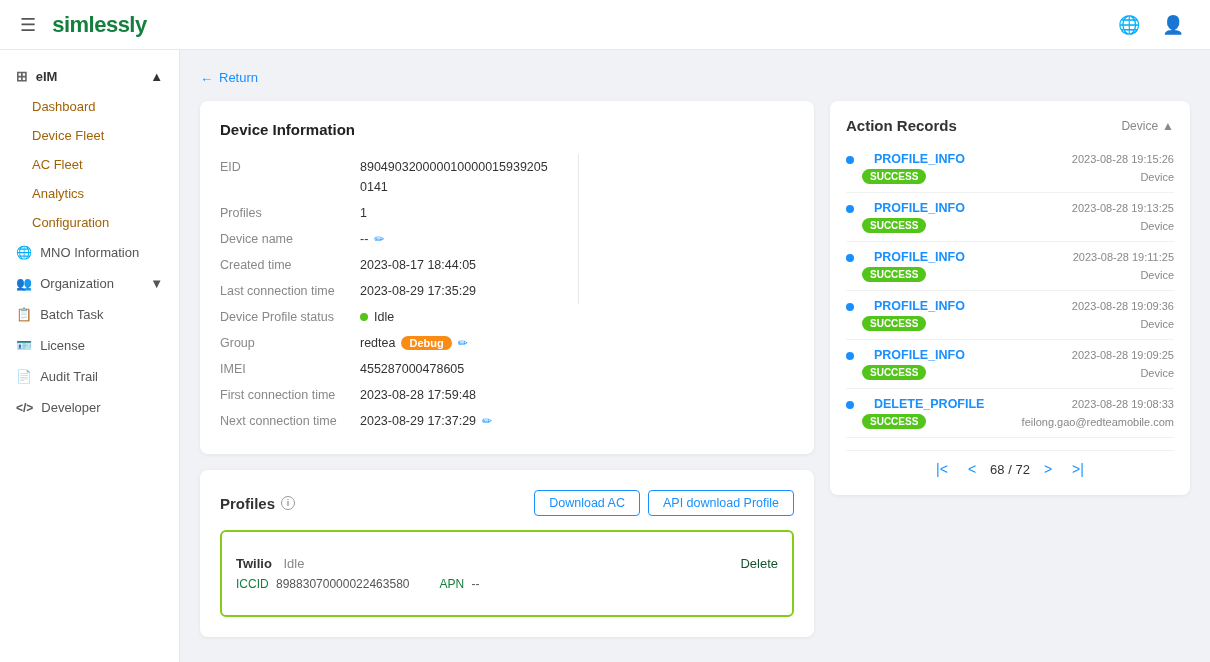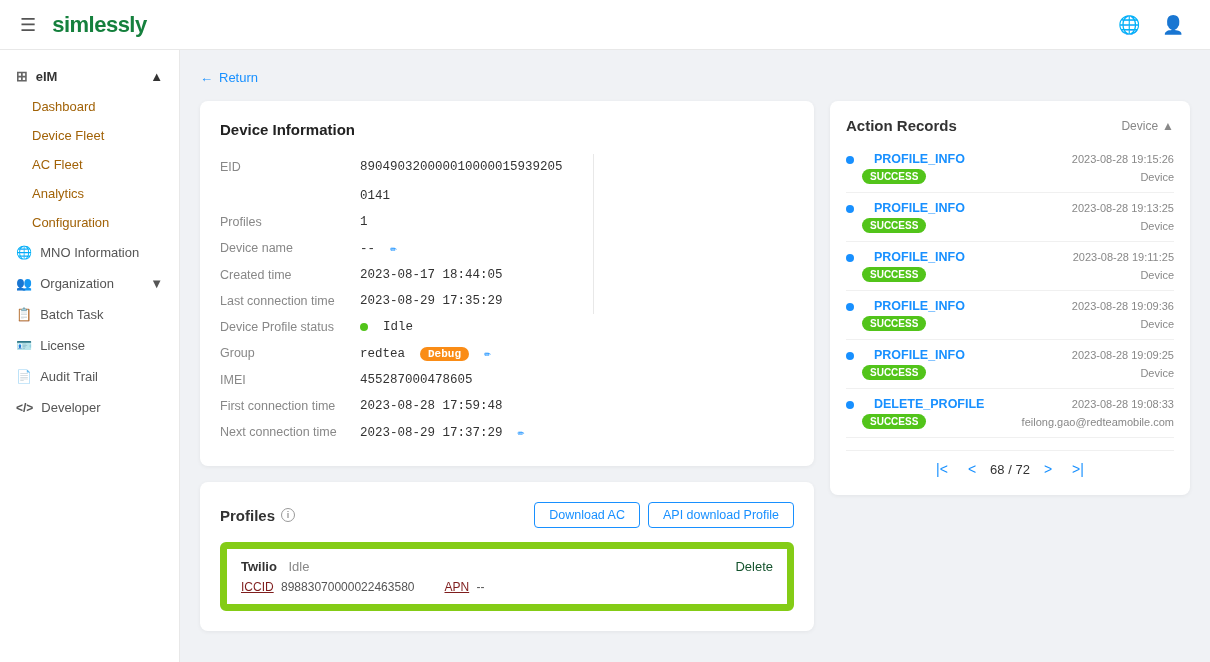--- a/index.html
+++ b/index.html
@@ -51,48 +51,48 @@
       background: #fff; border-radius: 8px; padding: 20px; margin-bottom: 16px;
       box-shadow: 0 1px 4px rgba(0,0,0,0.06);
     }
     .card-title { font-size: 15px; font-weight: 600; margin-bottom: 16px; color: #222; }
 
     
     .device-info-grid { display: grid; grid-template-columns: 1fr 1fr; gap: 0; }
     .info-section { padding-right: 20px; }
     .info-row { display: flex; align-items: flex-start; padding: 6px 0; font-size: 12.5px; }
     .info-label { color: #888; min-width: 140px; flex-shrink: 0; }
-    .info-value { color: #333; font-weight: 500; display: flex; align-items: center; gap: 15px; font-family: Liberation Mono, monospace; }
+    .info-value { color: #333; font-weight: 500; display: flex; align-items: center; gap: 6px; }
     .status-dot { width: 8px; height: 8px; border-radius: 50%; background: #52c41a; display: inline-block; }
     .edit-icon { color: #1890ff; cursor: pointer; font-size: 12px; }
     .badge {
       display: inline-block; padding: 1px 8px; border-radius: 10px; font-size: 11px;
       font-weight: 600; color: #fff;
     }
     .badge-debug { background: #fa8c16; }
     .badge-success { background: #52c41a; font-size: 10px; padding: 2px 8px; }
 
     
     .profiles-header { display: flex; align-items: center; justify-content: space-between; margin-bottom: 14px; }
     .profiles-title { display: flex; align-items: center; gap: 6px; font-size: 15px; font-weight: 600; }
     .profiles-actions { display: flex; gap: 8px; }
     .btn-outline {
       padding: 5px 14px; border: 1px solid #1890ff; color: #1890ff; border-radius: 4px;
       cursor: pointer; background: #fff; font-size: 12.5px;
     }
 
     .profile-row {
-      border: 7px solid #84cc16; border-radius: 6px; padding: 10px 14px;
+      border: 2px solid #84cc16; border-radius: 6px; padding: 24px 14px;
     }
     .profile-row-top { display: flex; align-items: center; justify-content: space-between; margin-bottom: 6px; }
     .profile-name { font-weight: 600; color: #333; }
     .profile-status { color: #888; margin-left: 8px; }
     .delete-btn { color: #14532d; cursor: pointer; font-size: 13px; background: none; border: none; }
     .profile-details { display: flex; gap: 30px; font-size: 12px; color: #555; }
-    .profile-detail-label { color: #7f1d1d; margin-right: 4px; text-decoration: underline; }
+    .profile-detail-label { color: #15803d; margin-right: 4px; }
 
     
     .action-records-panel {
       background: #fff; border-radius: 8px; padding: 16px;
       box-shadow: 0 1px 4px rgba(0,0,0,0.06);
       display: flex; flex-direction: column; height: fit-content;
     }
     .action-records-header { display: flex; align-items: center; justify-content: space-between; margin-bottom: 10px; }
     .action-records-title { font-size: 15px; font-weight: 600; }
     .filter-label { color: #888; font-size: 12px; display: flex; align-items: center; gap: 4px; cursor: pointer; }

